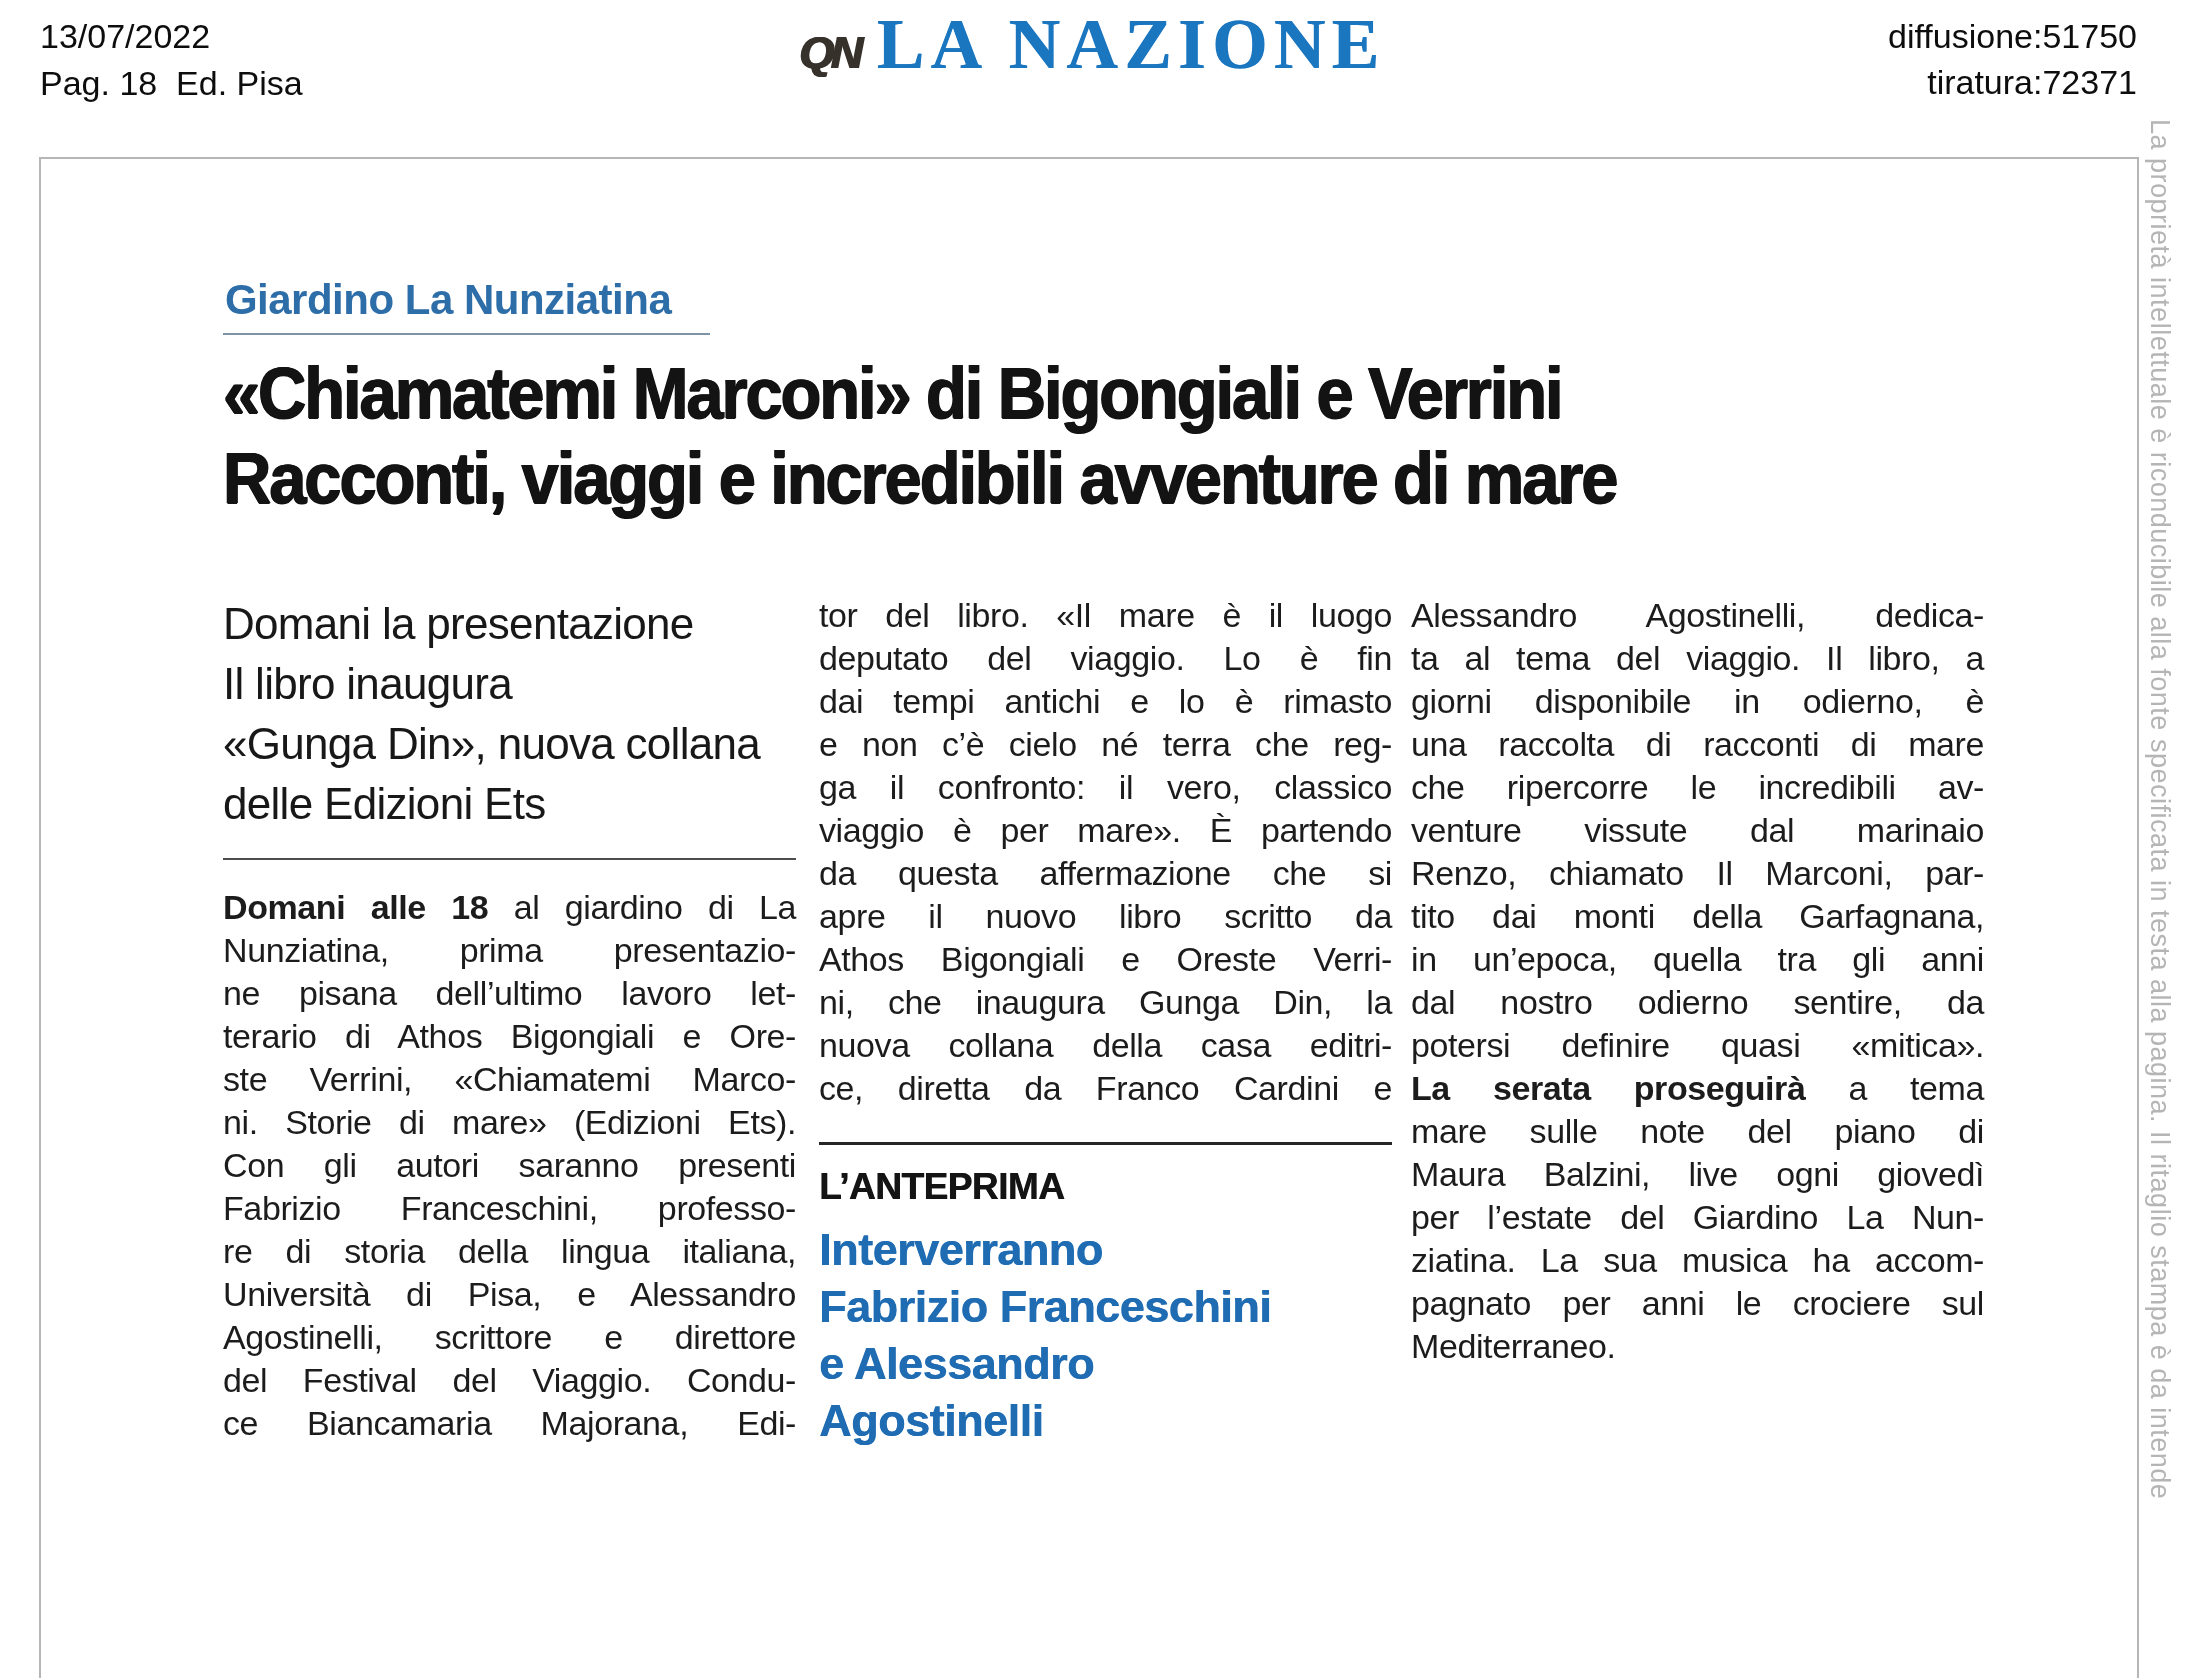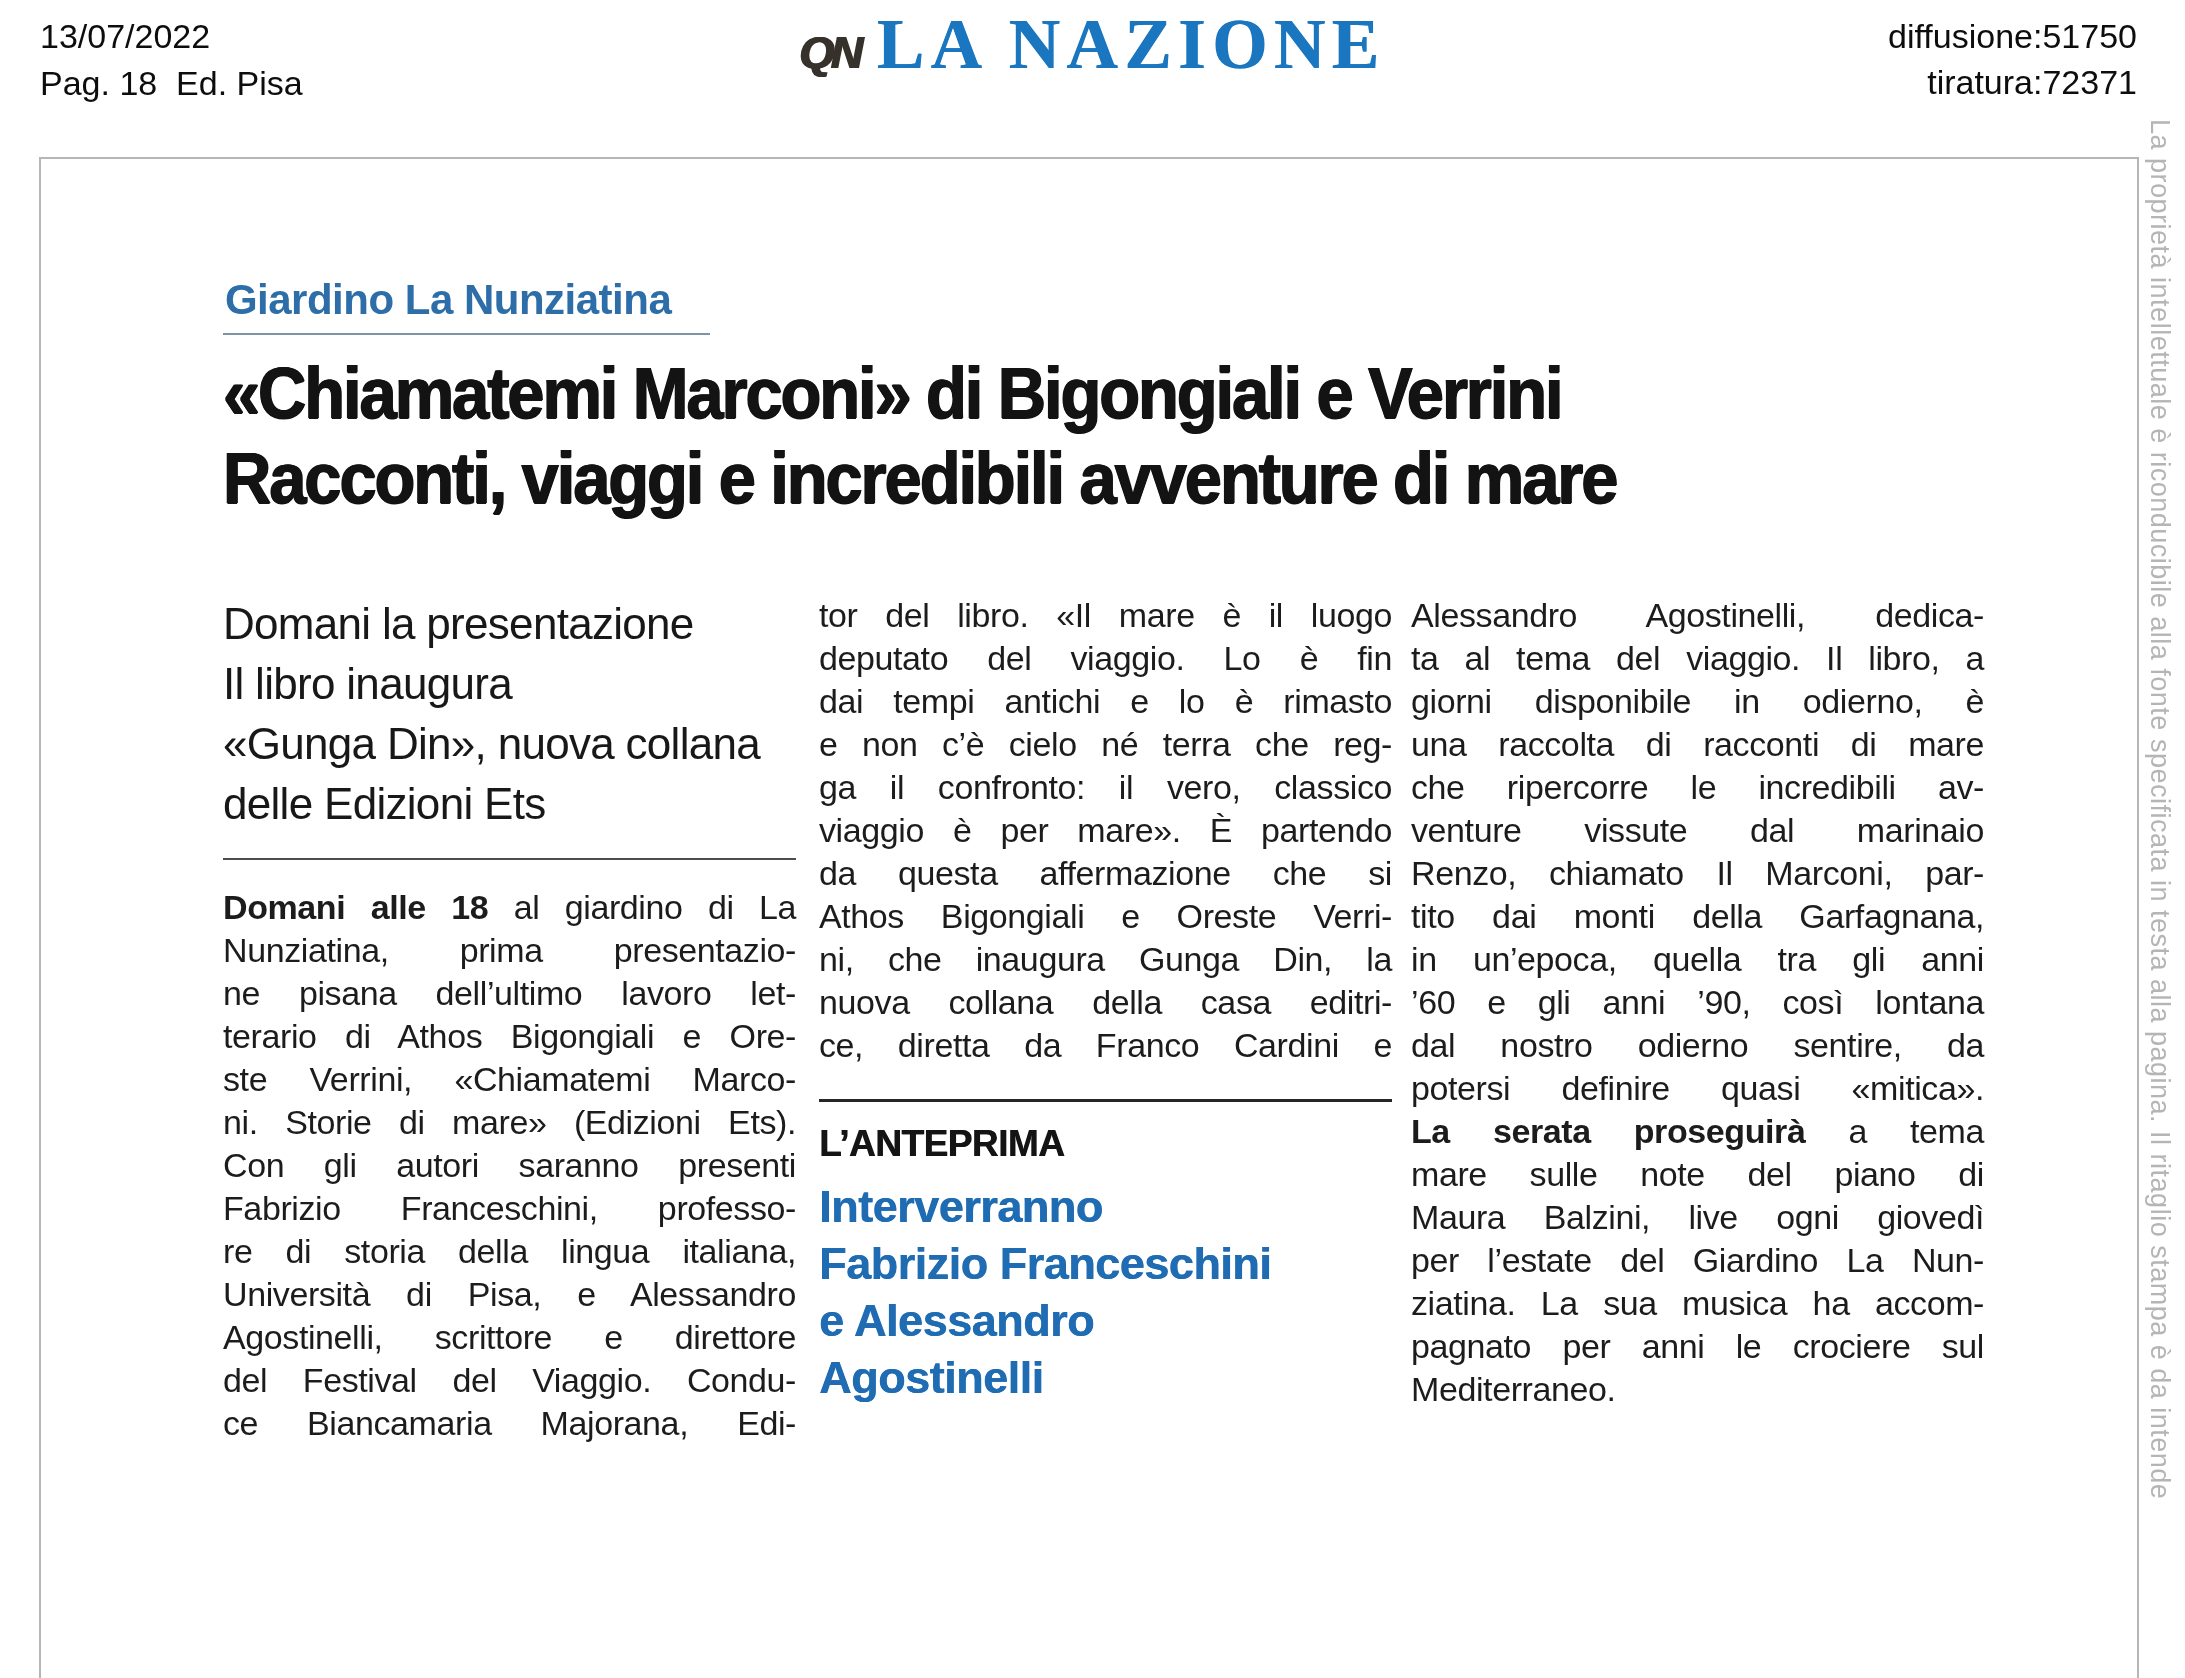--- a/index.html
+++ b/index.html
@@ -115,20 +115,21 @@
 
   <div class="col col2">
     <div>
         <div class="body-line">tor del libro. «Il mare è il luogo</div>
         <div class="body-line">deputato del viaggio. Lo è fin</div>
         <div class="body-line">dai tempi antichi e lo è rimasto</div>
         <div class="body-line">e non c’è cielo né terra che reg-</div>
         <div class="body-line">ga il confronto: il vero, classico</div>
         <div class="body-line">viaggio è per mare». È partendo</div>
         <div class="body-line">da questa affermazione che si</div>
+        <div class="body-line">apre il nuovo libro scritto da</div>
         <div class="body-line">Athos Bigongiali e Oreste Verri-</div>
         <div class="body-line">ni, che inaugura Gunga Din, la</div>
         <div class="body-line">nuova collana della casa editri-</div>
         <div class="body-line">ce, diretta da Franco Cardini e</div>
       </div>
     <hr class="ant-rule">
     <div class="ant-label">L’ANTEPRIMA</div>
     <div class="ant-names">
         <div class="ant-line">Interverranno</div>
         <div class="ant-line">Fabrizio Franceschini</div>
@@ -141,21 +142,20 @@
     <div>
         <div class="body-line">Alessandro Agostinelli, dedica-</div>
         <div class="body-line">ta al tema del viaggio. Il libro, a</div>
         <div class="body-line">giorni disponibile in odierno, è</div>
         <div class="body-line">una raccolta di racconti di mare</div>
         <div class="body-line">che ripercorre le incredibili av-</div>
         <div class="body-line">venture vissute dal marinaio</div>
         <div class="body-line">Renzo, chiamato Il Marconi, par-</div>
         <div class="body-line">tito dai monti della Garfagnana,</div>
         <div class="body-line">in un’epoca, quella tra gli anni</div>
-        <div class="body-line">’60 e gli anni ’90, così lontana</div>
         <div class="body-line">dal nostro odierno sentire, da</div>
         <div class="body-line">potersi definire quasi «mitica».</div>
         <div class="body-line"><b>La serata proseguirà</b> a tema</div>
         <div class="body-line">mare sulle note del piano di</div>
         <div class="body-line">Maura Balzini, live ogni giovedì</div>
         <div class="body-line">per l’estate del Giardino La Nun-</div>
         <div class="body-line">ziatina. La sua musica ha accom-</div>
         <div class="body-line">pagnato per anni le crociere sul</div>
         <div class="body-line end">Mediterraneo.</div>
       </div>

